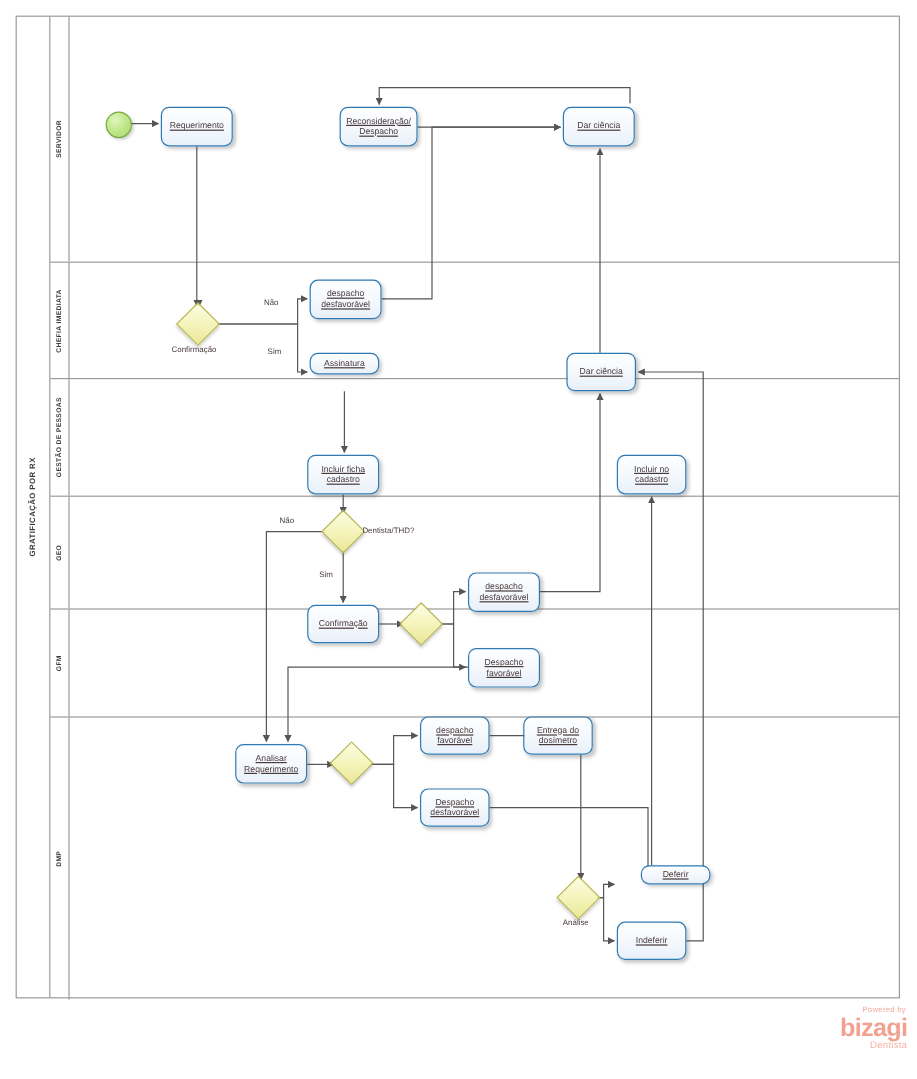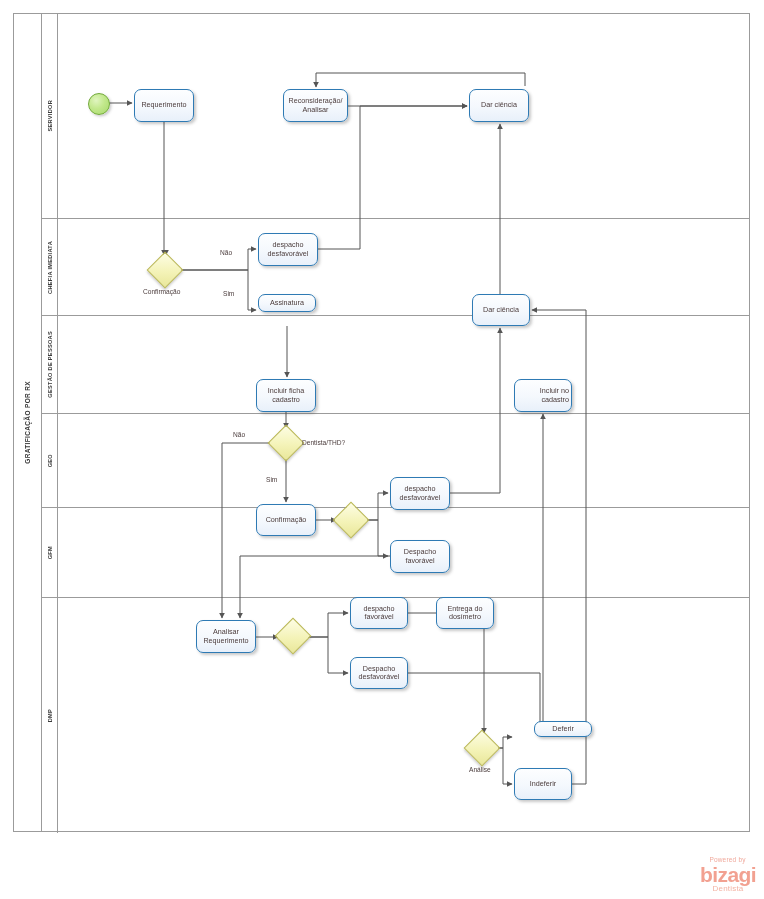--- a/index.html
+++ b/index.html
@@ -45,21 +45,21 @@
   
   #shapes{position:absolute;left:0;top:0;width:764px;height:899px;}
 
   .task{
     position:absolute;box-sizing:border-box;
     border:1.4px solid #2e7ab4;border-radius:7px;
     background:linear-gradient(to bottom,#fdfeff 0%,#f4f8fd 55%,#e8f0fa 100%);
     box-shadow:2px 2px 3px rgba(60,60,60,.28);
     display:flex;align-items:center;justify-content:center;
     text-align:center;line-height:1.18;
-    font-size:7.2px;color:#4a3b3b;padding:2px;
+    font-size:7.2px;color:#4a3b3b;padding:2px;text-decoration:underline;
   }
   .gateway{
     position:absolute;width:26px;height:26px;
     box-sizing:border-box;
     background:linear-gradient(135deg,#fdfde4 0%,#f4f3b8 55%,#e9e79a 100%);
     border:1.3px solid #b9b64e;
     transform:rotate(45deg);
     box-shadow:1.5px 1.5px 2.5px rgba(60,60,60,.25);
   }
   .start-event{
@@ -67,22 +67,22 @@
     border:1.5px solid #72a93a;
     background:radial-gradient(circle at 36% 32%,#e0f5c0 0%,#c2e88c 45%,#a6d96a 100%);
     box-shadow:1.5px 1.5px 2.5px rgba(60,60,60,.25);
   }
   .flow-label{
     position:absolute;font-size:6.6px;color:#4a3b3b;white-space:nowrap;
   }
 
   
   .watermark{
-    position:absolute;right:8px;bottom:6px;
-    text-align:center;line-height:1;color:#f3b9ad;
+    position:absolute;right:8px;bottom:24px;
+    text-align:right;line-height:1;color:#f3b9ad;
     user-select:none;
   }
   .wm-powered{font-size:6.5px;letter-spacing:.2px;color:#f0a99c;display:block;margin-bottom:1px;margin-right:1px;}
   .wm-bizagi{font-size:21px;font-weight:bold;letter-spacing:-.6px;color:#f2a191;display:block;line-height:.92;}
   .wm-modeler{font-size:8px;letter-spacing:.2px;color:#f3b3a4;display:block;margin-top:1px;}
 
   svg.edges{position:absolute;left:0;top:0;width:764px;height:899px;overflow:visible;}
 </style>
 </head>
 <body>
@@ -203,40 +203,40 @@
       <path d="M230,150 L230,196" stroke-opacity="0"></path>
     </g>
   </svg>
 
   <div id="shapes">
       <div class="start-event" style="left: 88px; top: 93px;"></div>
       <div class="task" style="left: 134px; top: 89px; width: 60px; height: 33px;">
         <span>Requerimento</span>
       </div>
       <div class="task" style="left: 283px; top: 89px; width: 65px; height: 33px;">
-        <span>Reconsideração/ Analisar</span>
+        <span>Reconsideração/ Despacho</span>
       </div>
       <div class="task" style="left: 469px; top: 89px; width: 60px; height: 33px;">
         <span>Dar ciência</span>
       </div>
       <div class="gateway" style="left: 152px; top: 257px;"></div>
       <div class="task" style="left: 258px; top: 233px; width: 60px; height: 33px;">
         <span>despacho desfavorável</span>
       </div>
       <div class="task" style="left: 258px; top: 294px; width: 58px; height: 18px;">
         <span>Assinatura</span>
       </div>
       <div class="task" style="left: 472px; top: 294px; width: 58px; height: 32px;">
         <span>Dar ciência</span>
       </div>
       <div class="task" style="left: 256px; top: 379px; width: 60px; height: 33px;">
         <span>Incluir ficha cadastro</span>
       </div>
       <div class="gateway" style="left: 273px; top: 430px;"></div>
-      <div class="task" style="left: 514px; top: 379px; width: 58px; height: 33px; text-align: right;">
+      <div class="task" style="left: 514px; top: 379px; width: 58px; height: 33px;">
         <span>Incluir no cadastro</span>
       </div>
       <div class="task" style="left: 256px; top: 504px; width: 60px; height: 32px;">
         <span>Confirmação</span>
       </div>
       <div class="gateway" style="left: 338px; top: 507px;"></div>
       <div class="task" style="left: 390px; top: 477px; width: 60px; height: 33px;">
         <span>despacho desfavorável</span>
       </div>
       <div class="task" style="left: 390px; top: 540px; width: 60px; height: 33px;">

